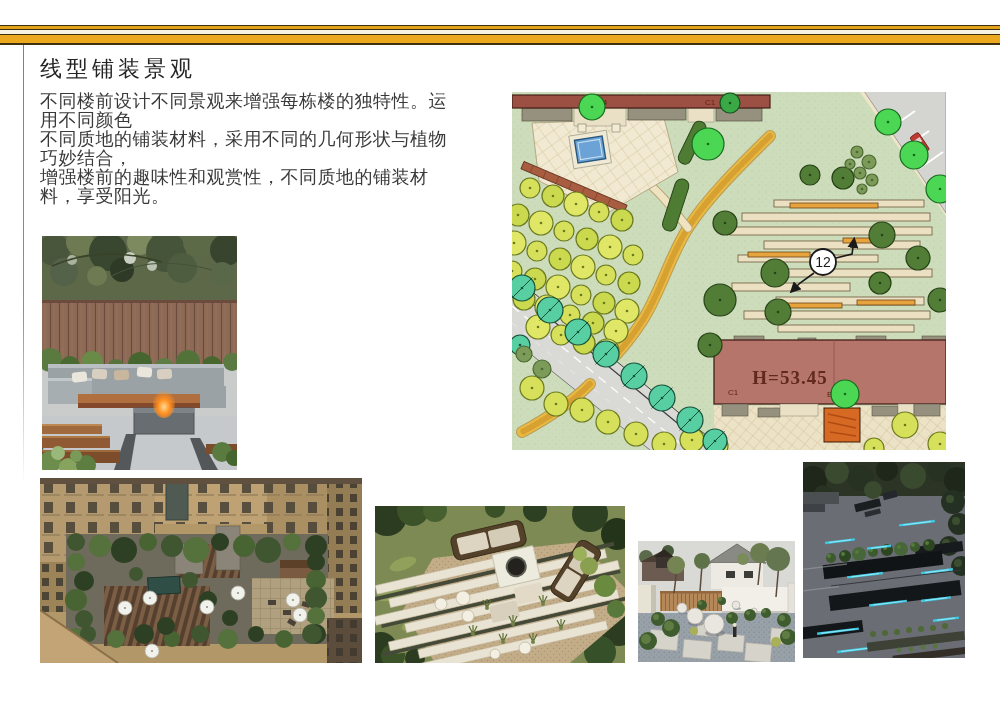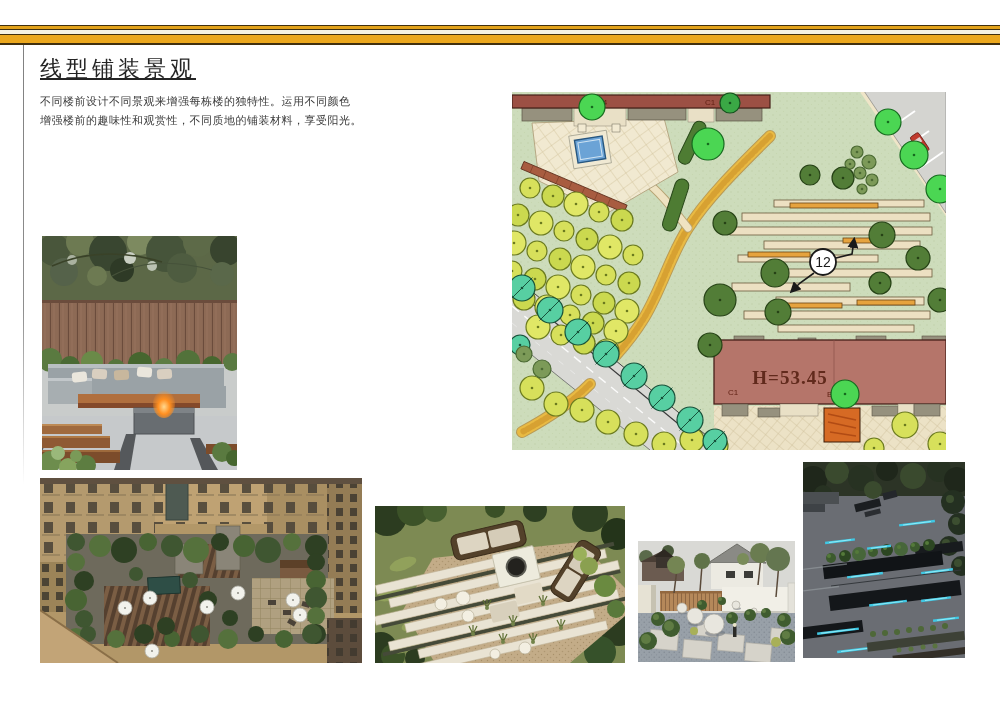--- a/index.html
+++ b/index.html
@@ -10,22 +10,22 @@
   .top-band{position:absolute;top:25px;left:0;width:1000px;}
   .top-band .s1{height:1px;background:#41300e;}
   .top-band .s2{height:3px;background:#e2a21b;}
   .top-band .s3{height:1px;background:#41300e;}
   .top-band .s4{height:4px;background:#f6f2e2;}
   .top-band .s5{height:1px;background:#41300e;}
   .top-band .s6{height:8px;background:#eca81e;}
   .top-band .s7{height:2px;background:#41300e;}
   .left-rule{position:absolute;left:23px;top:45px;width:1px;height:440px;
     background:linear-gradient(to bottom,#808080 0,#8e8e8e 60%,rgba(140,140,140,0) 100%);}
-  .title{position:absolute;left:40px;top:54px;font-size:22px;color:#242424;letter-spacing:4px;text-decoration:underline;}
-  .para{position:absolute;left:40px;top:92px;width:420px;font-size:11px;line-height:19px;color:#3a3a3a;letter-spacing:0.5px;}
+  .title{position:absolute;left:40px;top:54px;font-size:22px;color:#242424;letter-spacing:4px;}
+  .para{position:absolute;left:40px;top:92px;width:420px;font-size:18px;line-height:19px;color:#3a3a3a;letter-spacing:0.5px;}
   .plan{position:absolute;left:512px;top:92px;width:434px;height:358px;}
   .photo{position:absolute;}
   .photo1{left:42px;top:236px;width:195px;height:234px;}
   .photo2{left:40px;top:478px;width:322px;height:185px;}
   .photo3{left:375px;top:506px;width:250px;height:157px;}
   .photo4{left:638px;top:541px;width:157px;height:121px;}
   .photo5{left:803px;top:462px;width:162px;height:196px;}
   svg{display:block;}
   .pl-lab{font-family:"Liberation Sans","DejaVu Sans",sans-serif;font-size:8px;fill:#5f1f12;text-anchor:middle;}
   .pl-h{font-family:"Liberation Serif","DejaVu Serif",serif;font-size:19px;font-weight:bold;fill:#612a1c;text-anchor:middle;letter-spacing:1px;}
@@ -41,20 +41,21 @@
   <div class="s4"></div>
   <div class="s5"></div>
   <div class="s6"></div>
   <div class="s7"></div>
 </div>
 <div class="left-rule"></div>
 
 <div class="title">线型铺装景观</div>
 <div class="para">
   <div>不同楼前设计不同景观来增强每栋楼的独特性。运用不同颜色</div>
+  <div>不同质地的铺装材料，采用不同的几何形状与植物巧妙结合，</div>
   <div>增强楼前的趣味性和观赏性，不同质地的铺装材料，享受阳光。</div>
 </div>
 
 <div class="plan">
 <svg id="plan-svg" viewBox="0 0 434 358" width="434" height="358">
   <defs>
     <pattern id="gdots" width="7" height="7" patternUnits="userSpaceOnUse">
       <circle cx="2" cy="2" r="0.8" fill="#b7c9a0"></circle>
           <circle cx="5.5" cy="5.5" r="0.7" fill="#c2d2aa"></circle>
     </pattern>

